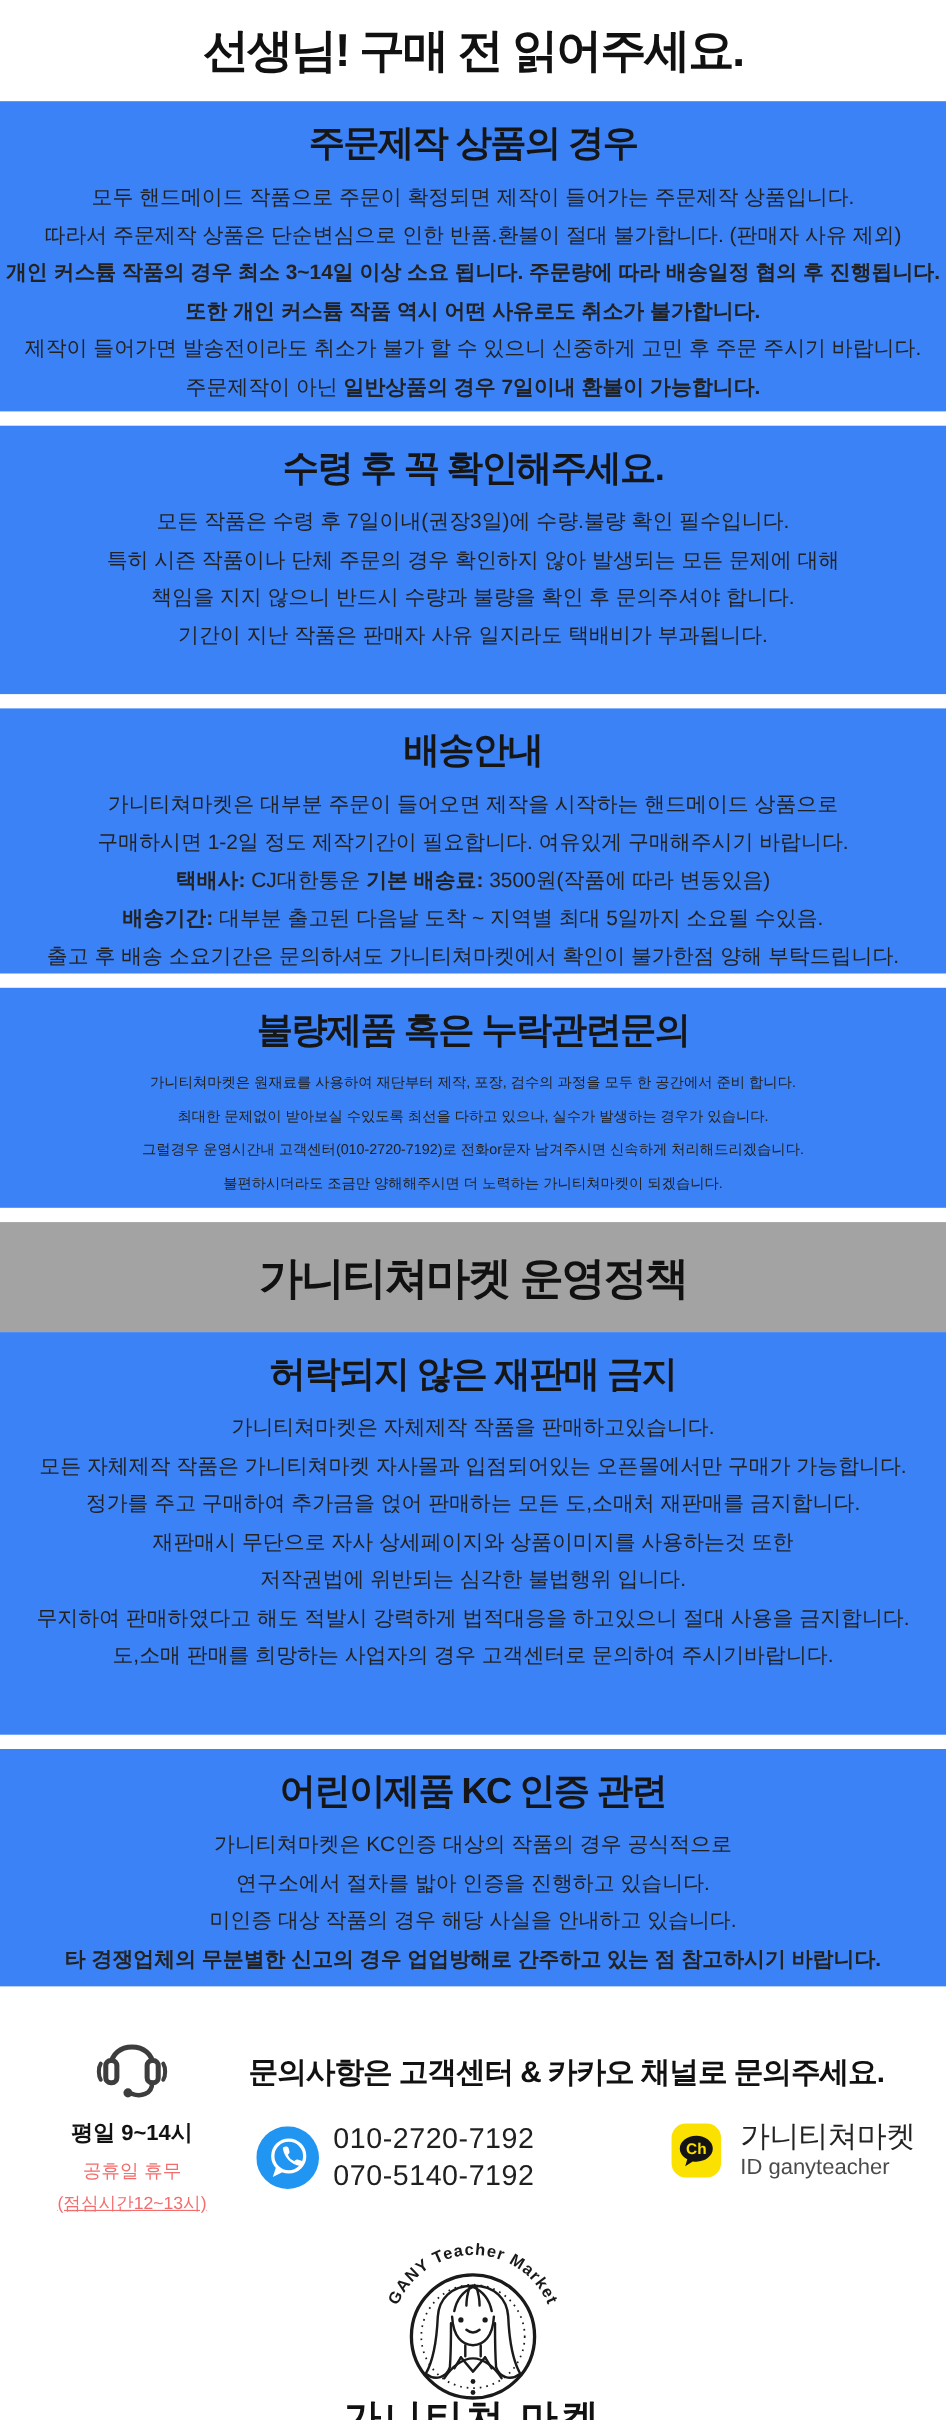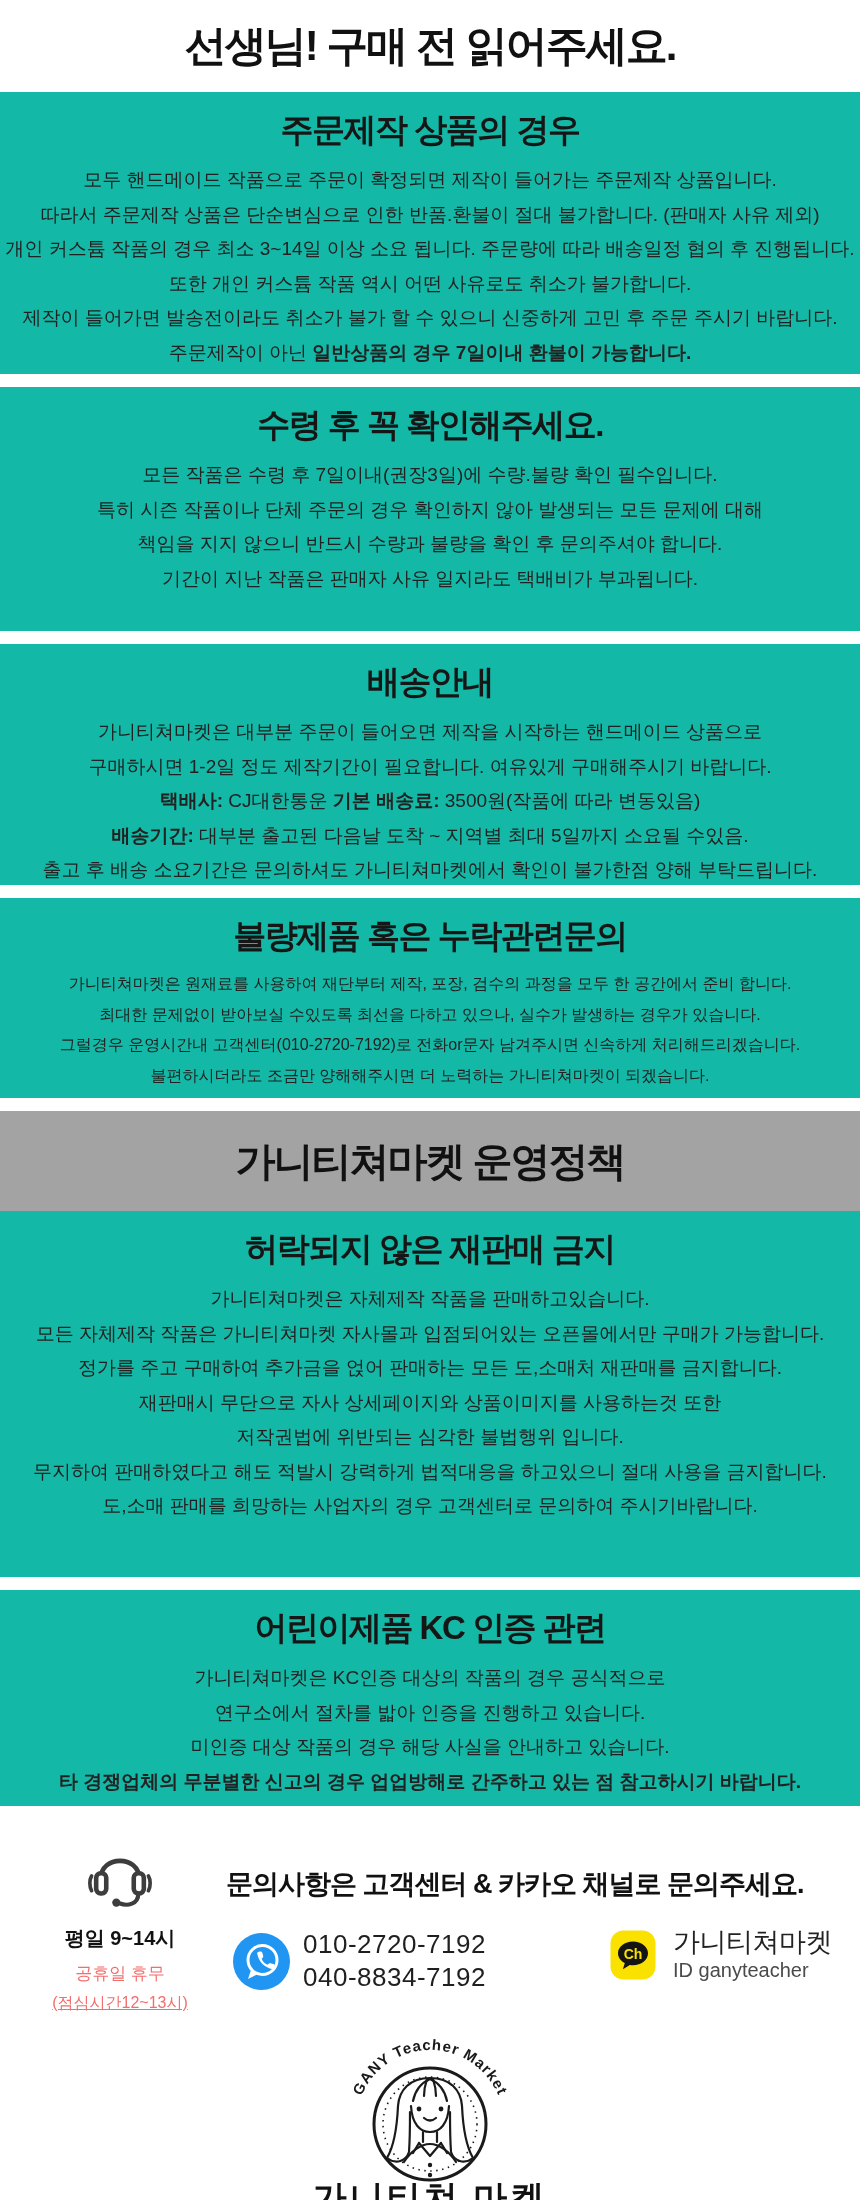--- a/index.html
+++ b/index.html
@@ -9,37 +9,37 @@
     font-family:"Liberation Sans","DejaVu Sans",sans-serif;
     color:#1c1c1c;
     overflow:hidden;
     position:relative;
   }
   
   .hero{height:92px;display:flex;align-items:center;justify-content:center;border-radius:25px;}
   .hero h1{margin:0;font-size:42px;font-weight:900;letter-spacing:-2px;color:#111;white-space:nowrap;}
   
   .sec{
-    background:#14b8a6;
+    background:#3b82f6;
     margin-bottom:13px;
     text-align:center;
     box-sizing:border-box;
     padding-top:8px;
     overflow:hidden;
   }
   .sec h2{margin:8px 0 10px;font-size:33px;font-weight:800;letter-spacing:-1.5px;color:#161616;}
   .sec p{margin:0;font-size:19px;line-height:34.5px;white-space:nowrap;color:#222;}
   .s1{height:282px;}
   .s2{height:244px;}
   .s3{height:241px;}
   .s4{height:200px;}
-  .s4 p{font-size:16px;line-height:30.5px;}
+  .s4 p{font-size:13px;line-height:30.5px;}
   .s5{height:366px;}
   .s6{height:216px;margin-bottom:0;}
-  .red{color:#fb5454;font-weight:400;}
+  .red{color:#fb5454;font-weight:700;}
   .b{font-weight:700;}
   
   .policy-band{height:100px;display:flex;align-items:center;justify-content:center;background:#a3a3a3;}
   .policy-band h1{margin:0;font-size:40px;font-weight:900;letter-spacing:-2px;color:#111;white-space:nowrap;}
   
   .footer{position:relative;height:444px;background:#fff;}
   .headset{position:absolute;left:87px;top:34px;}
   .contact-heading{
     position:absolute;left:226px;top:60px;
     font-size:27px;font-weight:800;letter-spacing:-1px;color:#111;white-space:nowrap;
@@ -150,21 +150,21 @@
 
   <div class="phone-group">
     <svg width="57" height="57" viewBox="0 0 57 57">
       <circle cx="28.5" cy="28.5" r="28.5" fill="#2095f2"></circle>
       <circle cx="29.5" cy="27" r="14.5" fill="none" stroke="#ffffff" stroke-width="3"></circle>
       <path d="M18,37 L15,46 L25,41 Z" fill="#ffffff"></path>
       <path d="M24.2,20.5 c-0.4,-2.2 4.6,-3 5.2,-0.6 l0.8,3.2 c0.25,1 -0.5,1.9 -1.5,2.6 c0.9,2.9 3.1,5.1 6,6 c0.7,-1 1.6,-1.75 2.6,-1.5 l3.2,0.8 c2.4,0.6 1.6,5.6 -0.6,5.2 c-8.2,-1.4 -14.3,-7.5 -15.7,-15.7 z" fill="#ffffff"></path>
     </svg>
     <div class="phone-numbers">
       <p>010-2720-7192</p>
-      <p>040-8834-7192</p>
+      <p>070-5140-7192</p>
     </div>
   </div>
 
   <div class="kakao-group">
     <svg width="46" height="50" viewBox="0 0 46 50">
       <rect x="0.5" y="0.5" width="45" height="49" rx="13" fill="#fae100"></rect>
       <path d="M23,11.5 c-8.3,0 -15,5.2 -15,11.7 c0,4.1 2.7,7.7 6.8,9.8 l-1.9,6.3 l6.9,-4.4 c1,0.15 2.1,0.25 3.2,0.25 c8.3,0 15,-5.25 15,-11.9 c0,-6.5 -6.7,-11.7 -15,-11.7 z" fill="#141414"></path>
       <text x="23" y="28.5" text-anchor="middle" font-size="14" font-weight="bold" font-family="Liberation Sans, sans-serif" fill="#fae100">Ch</text>
     </svg>
     <div class="kakao-text">

